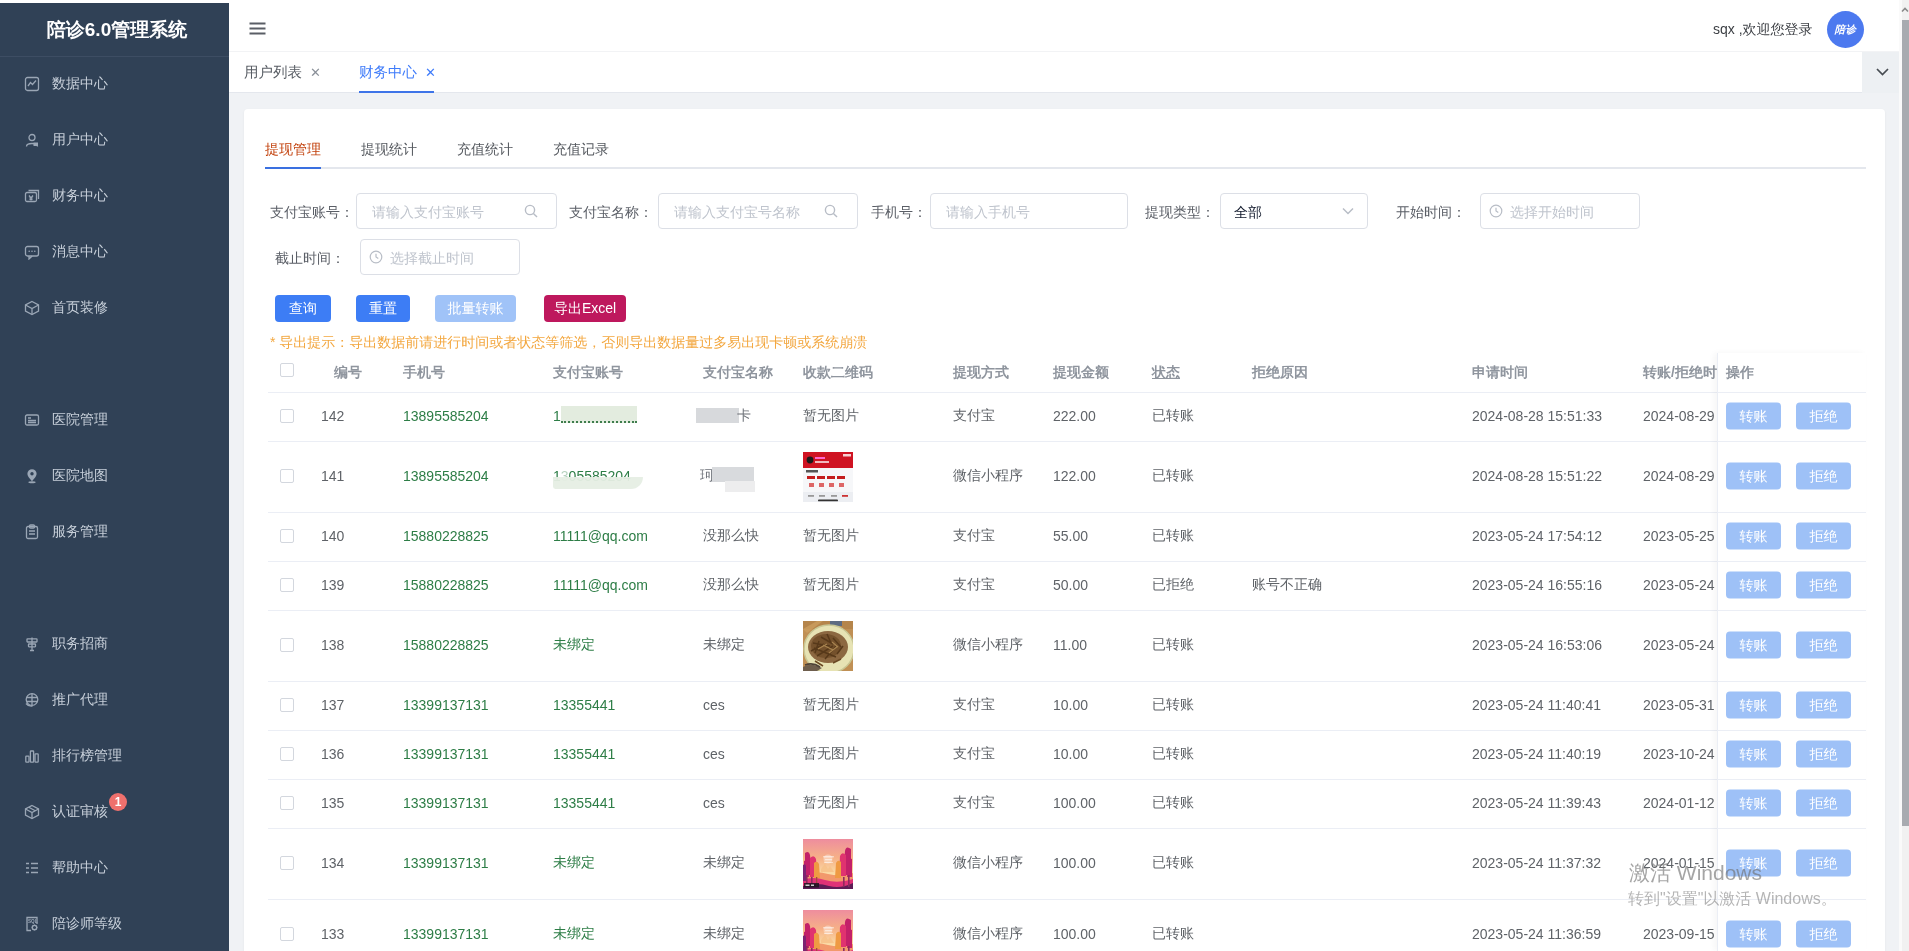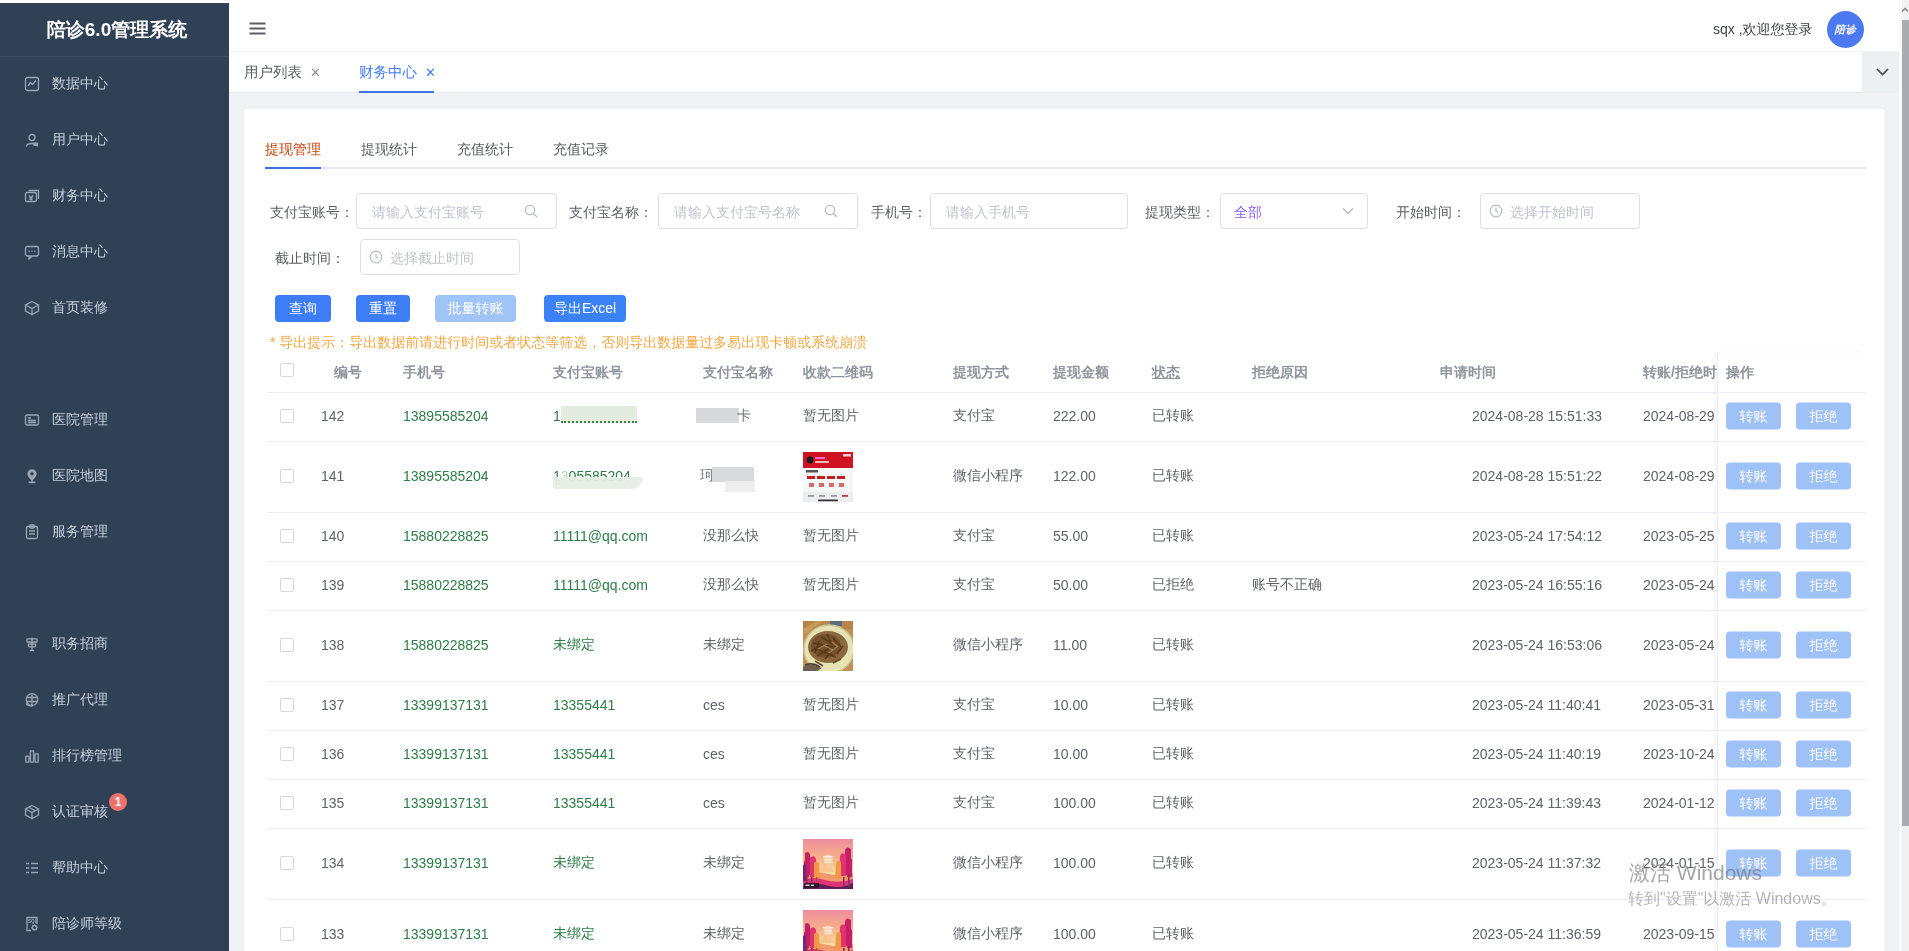--- a/index.html
+++ b/index.html
@@ -175,54 +175,54 @@
 <div class="ph" style="left:674px;top:204px;">请输入支付宝号名称</div>
 <svg class="abs" style="left:823px;top:203px;" width="16" height="16" viewBox="0 0 16 16">
     <circle cx="7" cy="7" r="4.6" fill="none" stroke="#b8bdc6" stroke-width="1.4"></circle>
     <path d="M10.4 10.4 L14 14" stroke="#b8bdc6" stroke-width="1.4"></path>
   </svg>
 <div class="lbl" style="left:871px;top:204px;">手机号：</div>
 <div class="inp" style="left:930px;top:193px;width:198px;"></div>
 <div class="ph" style="left:946px;top:204px;">请输入手机号</div>
 <div class="lbl" style="left:1145px;top:204px;">提现类型：</div>
 <div class="inp" style="left:1220px;top:193px;width:148px;"></div>
-<div class="abs" style="left:1234px;top:204px;font-size:14px;color:#8b5cf6;">全部</div>
+<div class="abs" style="left:1234px;top:204px;font-size:14px;color:#0f172a;">全部</div>
 <svg class="abs" style="left:1342px;top:207px;" width="12" height="8" viewBox="0 0 12 8">
     <path d="M1 1.5 L6 6.5 L11 1.5" stroke="#b8bdc6" stroke-width="1.5" fill="none"></path>
   </svg>
 <div class="lbl" style="left:1396px;top:204px;">开始时间：</div>
 <div class="inp" style="left:1480px;top:193px;width:160px;"></div>
 <svg class="abs" style="left:1489px;top:204px;" width="14" height="14" viewBox="0 0 14 14">
     <circle cx="7" cy="7" r="5.8" fill="none" stroke="#b8bdc6" stroke-width="1.2"></circle>
     <path d="M7 3.8 V7 L9.3 8.6" stroke="#b8bdc6" stroke-width="1.2" fill="none"></path>
   </svg>
 <div class="ph" style="left:1510px;top:204px;">选择开始时间</div>
 <div class="lbl" style="left:275px;top:250px;">截止时间：</div>
 <div class="inp" style="left:360px;top:239px;width:160px;"></div>
 <svg class="abs" style="left:369px;top:250px;" width="14" height="14" viewBox="0 0 14 14">
     <circle cx="7" cy="7" r="5.8" fill="none" stroke="#b8bdc6" stroke-width="1.2"></circle>
     <path d="M7 3.8 V7 L9.3 8.6" stroke="#b8bdc6" stroke-width="1.2" fill="none"></path>
   </svg>
 <div class="ph" style="left:390px;top:250px;">选择截止时间</div>
 <div class="btn" style="left:275px;top:295px;width:56px;background:#3d7df5;">查询</div>
 <div class="btn" style="left:356px;top:295px;width:54px;background:#3d7df5;">重置</div>
 <div class="btn" style="left:435px;top:295px;width:81px;background:#a0c3f8;">批量转账</div>
-<div class="btn" style="left:544px;top:295px;width:82px;background:#3b82f6;">导出Excel</div>
+<div class="btn" style="left:544px;top:295px;width:82px;background:#be185d;">导出Excel</div>
 <div class="abs" style="left:270px;top:334px;font-size:14px;color:#f3a73f;white-space:nowrap;">* 导出提示：导出数据前请进行时间或者状态等筛选，否则导出数据量过多易出现卡顿或系统崩溃</div>
 <div class="cb" style="left:280px;top:363px;"></div>
 <div class="hc" style="left:334px;">编号</div>
 <div class="hc" style="left:403px;">手机号</div>
 <div class="hc" style="left:553px;">支付宝账号</div>
 <div class="hc" style="left:703px;">支付宝名称</div>
 <div class="hc" style="left:803px;">收款二维码</div>
 <div class="hc" style="left:953px;">提现方式</div>
 <div class="hc" style="left:1053px;">提现金额</div>
 <div class="hc" style="left:1152px;text-decoration:underline;">状态</div>
 <div class="hc" style="left:1252px;">拒绝原因</div>
-<div class="hc" style="left:1440px;">申请时间</div>
+<div class="hc" style="left:1472px;">申请时间</div>
 <div class="hc" style="left:1643px;">转账/拒绝时</div>
 <div class="rowline" style="top:392px;"></div>
 <div class="rowline" style="top:441px;"></div>
 <div class="cb" style="left:280px;top:409px;"></div>
 <div class="cell" style="left:321px;top:416px;">142</div>
 <div class="cell green" style="left:403px;top:416px;">13895585204</div>
 <div class="cell green" style="left:553px;top:416px;">1</div>
 <div class="abs" style="left:561px;top:406px;width:76px;height:17px;background:#e3ecdf;border-bottom:2px dotted #3f7d4d;"></div>
 <div class="abs" style="left:696px;top:408px;width:43px;height:15px;background:#d7d9dc;"></div>
 <div class="cell" style="left:737px;top:416px;color:#6d7178;">卡</div>

